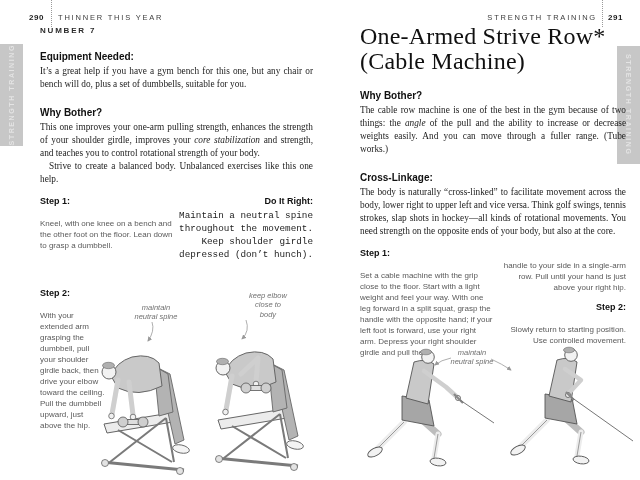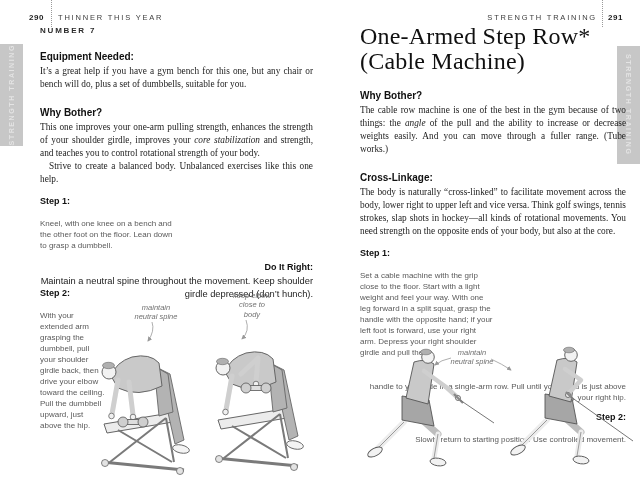--- a/index.html
+++ b/index.html
@@ -37,37 +37,37 @@
   }
   .sec-h{font-size:10px;font-weight:700;color:#101010;margin:16px 0 3px;}
   .serif-p{
     font-family:"Liberation Serif",serif;font-size:9.3px;line-height:13px;
     color:#1c1c1c;text-align:justify;margin:0 0 10px;
   }
   .serif-p.nogap{margin-bottom:0;}
   .serif-p.indent{text-indent:9px;}
   .ital{font-style:italic;}
 
-  .steps-row{display:flex;gap:2px;margin-top:2px;flex-direction:column;}
+  .steps-row{display:flex;gap:2px;margin-top:2px;}
   .scol1{width:133px;flex:none;}
   .scol2{flex:1;min-width:0;text-align:right;}
   .step-h{font-size:9px;font-weight:700;color:#101010;margin:0 0 3px;}
   .step-p{font-size:8px;line-height:11px;color:#5a5a5a;margin:12px 0 9px;}
-  .dir-p{font-family:Liberation Sans, sans-serif;font-size:9.3px;line-height:13px;color:#1c1c1c;margin:0;}
+  .dir-p{font-family:Liberation Mono, monospace;font-size:9.3px;line-height:13px;color:#1c1c1c;margin:0;}
 
   
   #left-step2{left:40px;top:288px;width:67px;}
 
   
   .annot{
     position:absolute;font-size:7.5px;font-style:italic;color:#707070;
     line-height:1.25;text-align:center;white-space:pre-line;
   }
   #annot-spine-left{left:124px;top:303px;width:64px;}
-  #annot-elbow{left:226px;top:291px;width:52px;}
+  #annot-elbow{left:242px;top:291px;width:52px;}
   #annot-spine-right{left:440px;top:348px;width:64px;}
 
   
   #illus-left{left:94px;top:298px;}
   #illus-right{left:365px;top:342px;}
   svg{display:block;}
 </style>
 </head>
 <body>
 
@@ -175,21 +175,21 @@
 </svg>
 
 <div class="annot" id="annot-spine-left">maintain
 neutral spine</div>
 <div class="annot" id="annot-elbow">keep elbow
 close to
 body</div>
 
 <div class="col" id="col-right">
   <div class="title">
-    <div>One-Armed Step Row*</div>
+    <div>One-Armed Strive Row*</div>
     <div>(Cable Machine)</div>
   </div>
 
   <div class="sec-h">Why Bother?</div>
   <p class="serif-p"><span>The cable row machine is one of the best in the gym because of two things: the </span><span class="ital">angle</span><span> of the pull and the ability to increase or decrease weights easily. And you can move through a fuller range. (Tube works.)</span></p>
 
   <div class="sec-h">Cross-Linkage:</div>
   <p class="serif-p">The body is naturally “cross-linked” to facilitate movement across the body, lower right to upper left and vice versa. Think golf swings, tennis strokes, slap shots in hockey—all kinds of rotational movements. You need strength on the opposite ends of your body, but also at the core.</p>
 
   <div class="steps-row">

